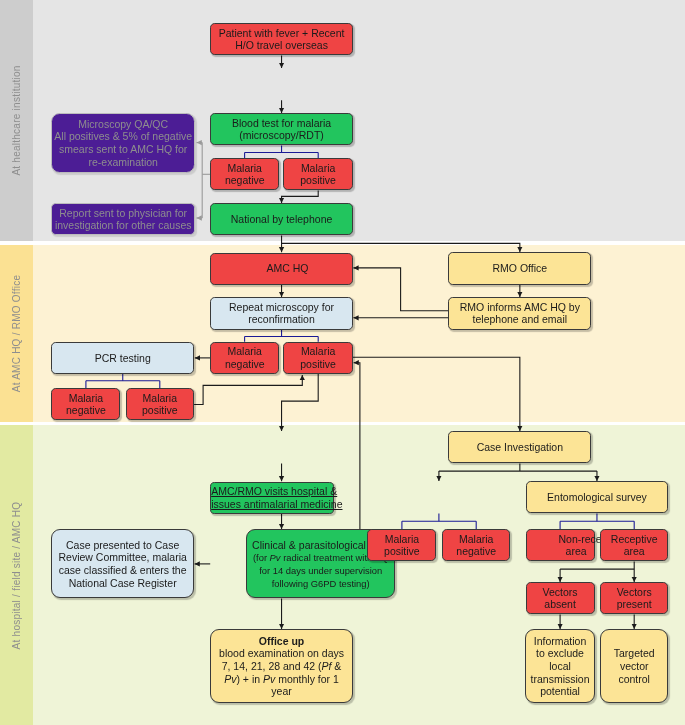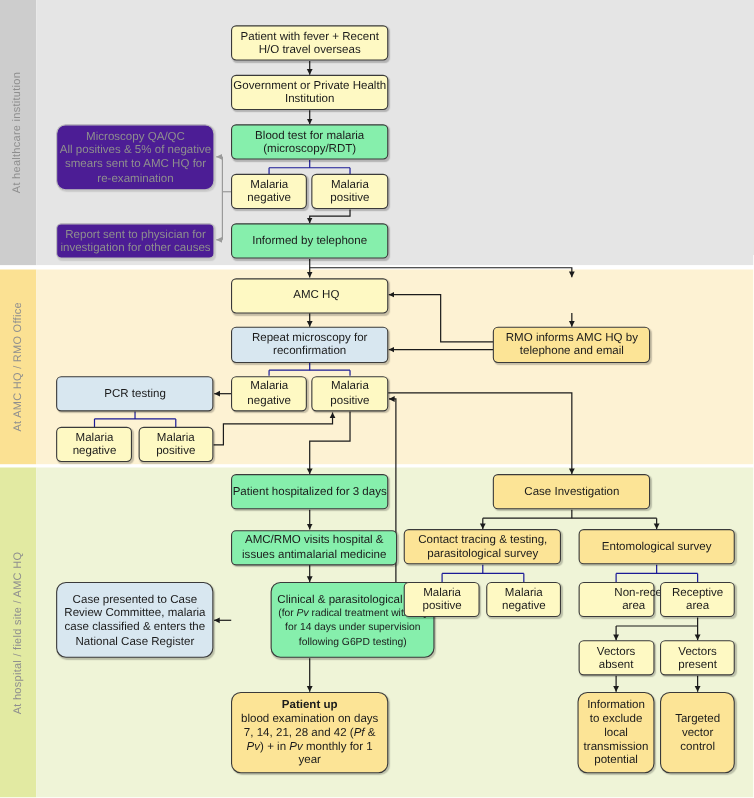--- a/index.html
+++ b/index.html
@@ -16,22 +16,22 @@
   .lane-label span{display:block;white-space:nowrap;transform:rotate(-90deg);
                    font-size:10.0px;color:#8e8e8e;letter-spacing:0.25px;}
   .node{position:absolute;box-sizing:border-box;border:1.1px solid #3a3a3a;border-radius:6px;
         display:flex;align-items:center;justify-content:center;text-align:center;
         font-size:10.5px;line-height:12.6px;color:#1b1b1b;
         box-shadow:1.2px 1.4px 1.1px rgba(0,0,0,0.22);}
   .node .tx{display:block;width:100%;white-space:pre;}
   .node small{font-size:9.4px;line-height:11.6px;}
   .node b{font-weight:bold;}
   .node i{font-style:italic;}
-  .node.white{background:#fef9c3;}
-  .node.pink{background:#86efac;}
+  .node.white{background:#ef4444;}
+  .node.pink{background:#22c55e;}
   .node.blue{background:#d8e7f0;}
   .node.yellow{background:#fce496;}
   .node.ghost{border:1.1px solid #bcbcbc;background:#4c1d95;color:#8e8e8e;
               box-shadow:1.2px 1.4px 1.1px rgba(0,0,0,0.11);}
   svg.edges{position:absolute;left:0;top:0;width:685px;height:725px;}
   svg.edges > path{fill:none;}
   svg.edges marker path{stroke:none;}
 </style>
 </head>
 <body>
@@ -124,44 +124,44 @@
       <path d="M560.1 569.1 L634.2 569.1" stroke="#1b1b1b" stroke-width="1.1"></path>
       <path d="M560.1 569.1 L560.1 582.0" stroke="#1b1b1b" stroke-width="1.1" marker-end="url(#arrowK)"></path>
       <path d="M634.2 569.1 L634.2 582.0" stroke="#1b1b1b" stroke-width="1.1" marker-end="url(#arrowK)"></path>
       <path d="M560.1 614.4 L560.1 628.9" stroke="#1b1b1b" stroke-width="1.1" marker-end="url(#arrowK)"></path>
       <path d="M634.2 614.4 L634.2 628.9" stroke="#1b1b1b" stroke-width="1.1" marker-end="url(#arrowK)"></path>
   </svg>
 
     <div class="node white" style="left:210.2px;top:23.3px;width:142.7px;height:32.2px;border-radius:4.7px;">
       <div class="tx">Patient with fever + Recent<br>H/O travel overseas</div>
     </div>
-    <div class="node white" style="left:210.2px;top:68.0px;width:142.7px;height:32.3px;border-radius:4.7px;">
-      <div class="tx">Government or Private Health<br>Institution</div>
-    </div>
     <div class="node pink" style="left:210.2px;top:113.1px;width:142.7px;height:32.3px;border-radius:4.7px;">
       <div class="tx">Blood test for malaria<br>(microscopy/RDT)</div>
     </div>
     <div class="node white" style="left:210.2px;top:158.3px;width:69.1px;height:32.2px;border-radius:4.7px;">
       <div class="tx">Malaria<br>negative</div>
     </div>
     <div class="node white" style="left:283.3px;top:158.3px;width:69.6px;height:32.2px;border-radius:4.7px;">
       <div class="tx">Malaria<br>positive</div>
     </div>
     <div class="node pink" style="left:210.2px;top:203.1px;width:142.7px;height:32.3px;border-radius:4.7px;">
-      <div class="tx">Informed by telephone</div>
+      <div class="tx">National by telephone</div>
     </div>
     <div class="node ghost" style="left:51.3px;top:113.3px;width:143.8px;height:59.3px;border-radius:8.6px;">
       <div class="tx">Microscopy QA/QC<br>All positives &amp; 5% of negative<br>smears sent to AMC HQ for<br>re-examination</div>
     </div>
     <div class="node ghost" style="left:51.3px;top:203.2px;width:143.8px;height:32.3px;border-radius:4.7px;">
       <div class="tx">Report sent to physician for<br>investigation for other causes</div>
     </div>
     <div class="node white" style="left:210.2px;top:252.5px;width:142.7px;height:32.3px;border-radius:4.7px;padding-left:12px;">
       <div class="tx">AMC HQ</div>
     </div>
+    <div class="node yellow" style="left:448.3px;top:252.3px;width:143.1px;height:32.3px;border-radius:4.7px;">
+      <div class="tx">RMO Office</div>
+    </div>
     <div class="node blue" style="left:210.2px;top:297.3px;width:142.7px;height:32.3px;border-radius:4.7px;">
       <div class="tx">Repeat microscopy for<br>reconfirmation</div>
     </div>
     <div class="node yellow" style="left:448.3px;top:297.3px;width:143.1px;height:32.3px;border-radius:4.7px;">
       <div class="tx">RMO informs AMC HQ by<br>telephone and email</div>
     </div>
     <div class="node blue" style="left:51.4px;top:341.8px;width:142.7px;height:32.2px;border-radius:4.7px;">
       <div class="tx">PCR testing</div>
     </div>
     <div class="node white" style="left:210.2px;top:341.8px;width:69.1px;height:32.2px;border-radius:4.7px;">
@@ -169,41 +169,35 @@
     </div>
     <div class="node white" style="left:283.3px;top:341.8px;width:69.6px;height:32.2px;border-radius:4.7px;">
       <div class="tx">Malaria<br>positive</div>
     </div>
     <div class="node white" style="left:51.4px;top:388.4px;width:69.0px;height:32.1px;border-radius:4.7px;">
       <div class="tx">Malaria<br>negative</div>
     </div>
     <div class="node white" style="left:125.5px;top:388.4px;width:68.6px;height:32.1px;border-radius:4.7px;">
       <div class="tx">Malaria<br>positive</div>
     </div>
-    <div class="node pink" style="left:210.2px;top:431.3px;width:142.7px;height:32.1px;border-radius:4.7px;">
-      <div class="tx">Patient hospitalized for 3 days</div>
-    </div>
-    <div class="node pink" style="left:210.2px;top:481.6px;width:151px;height:32.0px;border-radius:4.6px;">
+    <div class="node pink" style="left:210.2px;top:481.6px;width:124px;height:32.0px;border-radius:4.6px;text-decoration:underline;">
       <div class="tx">AMC/RMO visits hospital &amp;<br>issues antimalarial medicine</div>
     </div>
     <div class="node pink" style="left:210.2px;top:529.4px;width:149px;height:69.1px;border-radius:9.0px;margin-left:36px;">
       <div class="tx">Clinical &amp; parasitological cure<br><small>(for <i>Pv</i> radical treatment with PQ</small><br><small>for 14 days under supervision</small><br><small>following G6PD testing)</small></div>
     </div>
     <div class="node blue" style="left:51.3px;top:529.4px;width:142.7px;height:69.1px;border-radius:9.0px;">
       <div class="tx">Case presented to Case<br>Review Committee, malaria<br>case classified &amp; enters the<br>National Case Register</div>
     </div>
     <div class="node yellow" style="left:210.2px;top:629.2px;width:142.7px;height:74.3px;border-radius:9.0px;">
-      <div class="tx"><b>Patient up</b><br>blood examination on days<br>7, 14, 21, 28 and 42 (<i>Pf</i> &amp;<br><i>Pv</i>) + in <i>Pv</i> monthly for 1<br>year</div>
+      <div class="tx"><b>Office up</b><br>blood examination on days<br>7, 14, 21, 28 and 42 (<i>Pf</i> &amp;<br><i>Pv</i>) + in <i>Pv</i> monthly for 1<br>year</div>
     </div>
     <div class="node yellow" style="left:448.3px;top:431.3px;width:143.1px;height:32.1px;border-radius:4.7px;">
       <div class="tx">Case Investigation</div>
     </div>
-    <div class="node yellow" style="left:367.4px;top:481.3px;width:143.0px;height:32.1px;border-radius:4.7px;">
-      <div class="tx">Contact tracing &amp; testing,<br>parasitological survey</div>
-    </div>
     <div class="node yellow" style="left:525.5px;top:481.3px;width:142.9px;height:32.1px;border-radius:4.7px;">
       <div class="tx">Entomological survey</div>
     </div>
     <div class="node white" style="left:367.4px;top:529.3px;width:69.0px;height:32.1px;border-radius:4.7px;">
       <div class="tx">Malaria<br>positive</div>
     </div>
     <div class="node white" style="left:442.0px;top:529.3px;width:68.4px;height:32.1px;border-radius:4.7px;">
       <div class="tx">Malaria<br>negative</div>
     </div>
     <div class="node white" style="left:525.5px;top:529.3px;width:69.2px;height:32.1px;border-radius:4.7px;padding-left:32px;">

